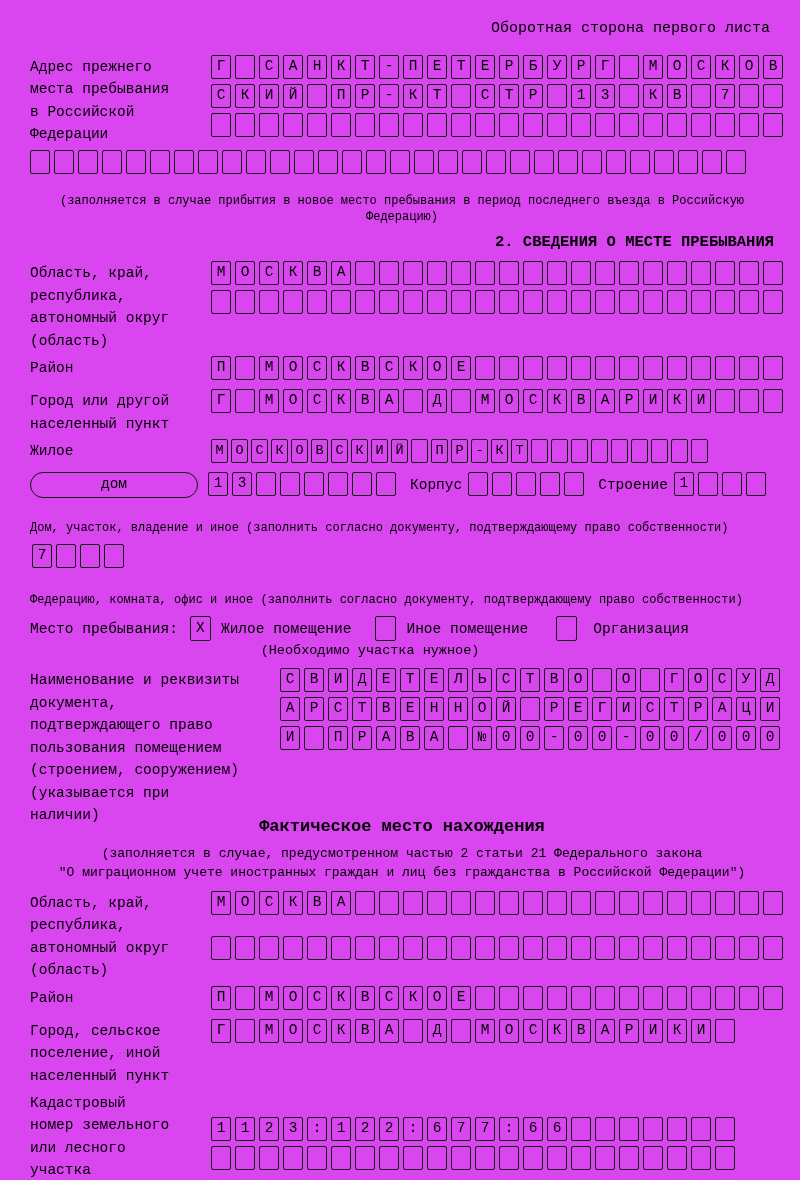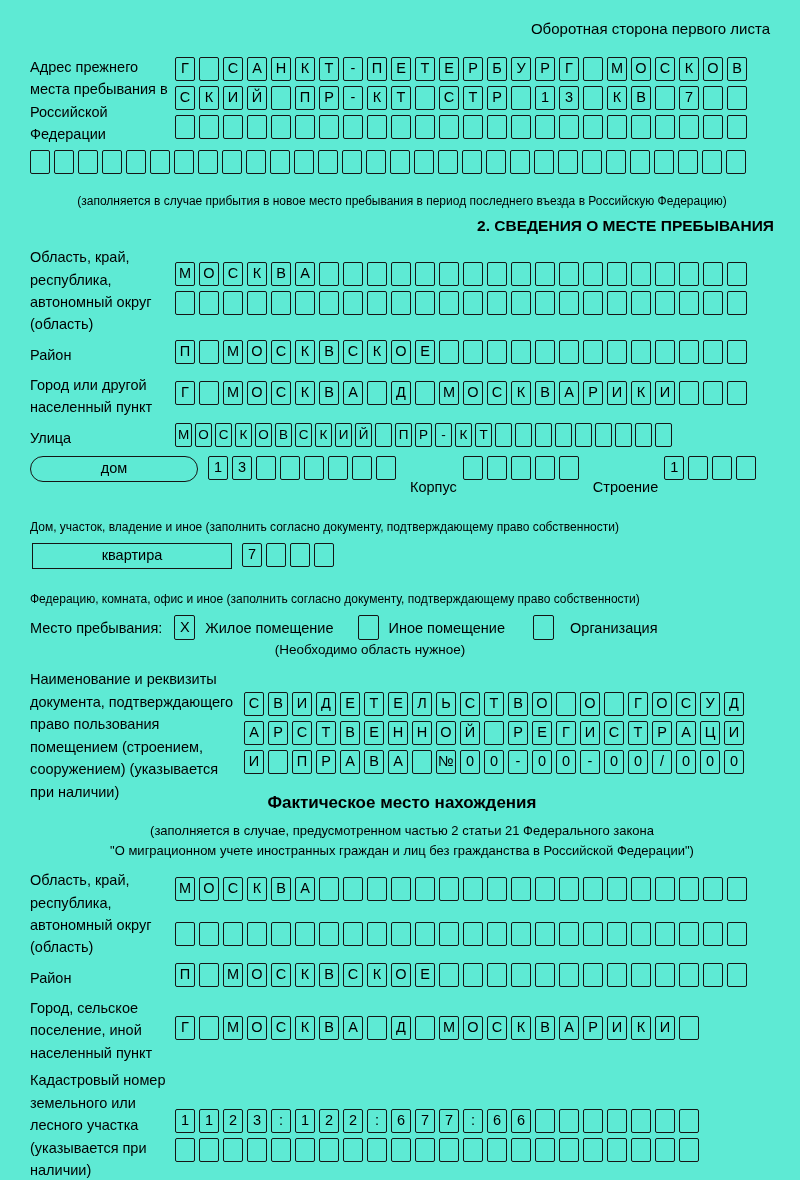--- a/index.html
+++ b/index.html
@@ -1,30 +1,30 @@
 <!DOCTYPE html>
 <html><head>
 <meta charset="utf-8">
 <style>
   html,body{margin:0;padding:0;background:#fff;}
   .page{
     position:relative;
     width:800px;height:1180px;
     box-sizing:border-box;
     padding:10px 26px 10px 30px;
-    background:#5eead4;
+    background:#d946ef;
     color:#000;
-    font-family:Liberation Sans, sans-serif;
+    font-family:Liberation Mono, monospace;
     font-size:14.5px;
     overflow:hidden;
   }
   .hdr-note{ text-align:right; font-size:15px; margin:10px 4px 18px 0; }
 
   
-  .frow{ display:flex; align-items:center; margin-bottom:4px; }
+  .frow{ display:flex; align-items:flex-start; margin-bottom:4px;gap:36px; }
   .flabel{ flex:0 0 145px; line-height:1.55; padding-top:1px; }
   .flabel.wide{ flex:0 0 214px; }
   .gridcol{ flex:1; }
 
   .cellrow{ display:flex; flex-wrap:nowrap; margin-bottom:5px; }
   .cell{
     box-sizing:border-box;
     flex:0 0 20px; width:20px; height:24px;
     border:1.6px solid #151515; border-radius:2px;
     margin-right:4px;
@@ -40,21 +40,21 @@
 
   
   .boxrow{ display:flex; align-items:flex-start; margin:2px 0 4px 0; }
   .namedbox{
     box-sizing:border-box; border:1.6px solid #151515;
     height:26px; line-height:23px; text-align:center;
     margin-right:10px;
   }
   .namedbox.dom{ width:168px;border-radius:13px; }
   .namedbox.kvart{ width:200px; }
-  .inline-lbl{ line-height:26px; margin:18px 6px 0 10px; white-space:nowrap; }
+  .inline-lbl{ line-height:26px; margin:0 6px 0 10px; white-space:nowrap; }
 
   
   .mesto-line{ display:flex; align-items:center; margin:8px 0 2px 0; }
   .cbox{
     box-sizing:border-box; width:21px; height:25px;
     border:1.6px solid #151515; border-radius:2px;
     text-align:center; line-height:22px; font-size:14.5px;
     margin:0 10px 0 12px; flex:0 0 21px;
   }
   .mesto-note{ font-size:13.5px; margin:2px 0 10px 150px; width:380px; text-align:center; }
@@ -309,21 +309,21 @@
           <span class="cell">К</span>
           <span class="cell">И</span>
           <span class="cell"></span>
           <span class="cell"></span>
           <span class="cell"></span>
         </div>
     </div>
   </div>
 
   <div class="frow">
-    <div class="flabel">Улица</div>
+    <div class="flabel">Жилое</div>
     <div class="gridcol">
       <div class="cellrow compact">
           <span class="cell">М</span>
           <span class="cell">О</span>
           <span class="cell">С</span>
           <span class="cell">К</span>
           <span class="cell">О</span>
           <span class="cell">В</span>
           <span class="cell">С</span>
           <span class="cell">К</span>
@@ -372,40 +372,39 @@
     <div class="cellrow">
         <span class="cell">1</span>
         <span class="cell"></span>
         <span class="cell"></span>
         <span class="cell"></span>
       </div>
   </div>
   <div class="caption" style="text-align:left;">Дом, участок, владение и иное (заполнить согласно документу, подтверждающему право собственности)</div>
 
   <div class="boxrow" style="margin-left:2px;">
-    <div class="namedbox kvart">квартира</div>
     <div class="cellrow">
         <span class="cell">7</span>
         <span class="cell"></span>
         <span class="cell"></span>
         <span class="cell"></span>
       </div>
   </div>
   <div class="caption" style="text-align:left;">Федерацию, комната, офис и иное (заполнить согласно документу, подтверждающему право собственности)</div>
 
   <div class="mesto-line">
     <span>Место пребывания:</span>
     <span class="cbox">X</span>
     <span>Жилое помещение</span>
     <span class="cbox" style="margin-left:24px;"></span>
     <span>Иное помещение</span>
     <span class="cbox" style="margin-left:28px;margin-right:16px;"></span>
     <span>Организация</span>
   </div>
-  <div class="mesto-note">(Необходимо область нужное)</div>
+  <div class="mesto-note">(Необходимо участка нужное)</div>
 
   <div class="frow">
     <div class="flabel wide">Наименование и реквизиты документа, подтверждающего право пользования помещением (строением, сооружением) (указывается при наличии)</div>
     <div class="gridcol">
       <div class="cellrow">
           <span class="cell">С</span>
           <span class="cell">В</span>
           <span class="cell">И</span>
           <span class="cell">Д</span>
           <span class="cell">Е</span>

